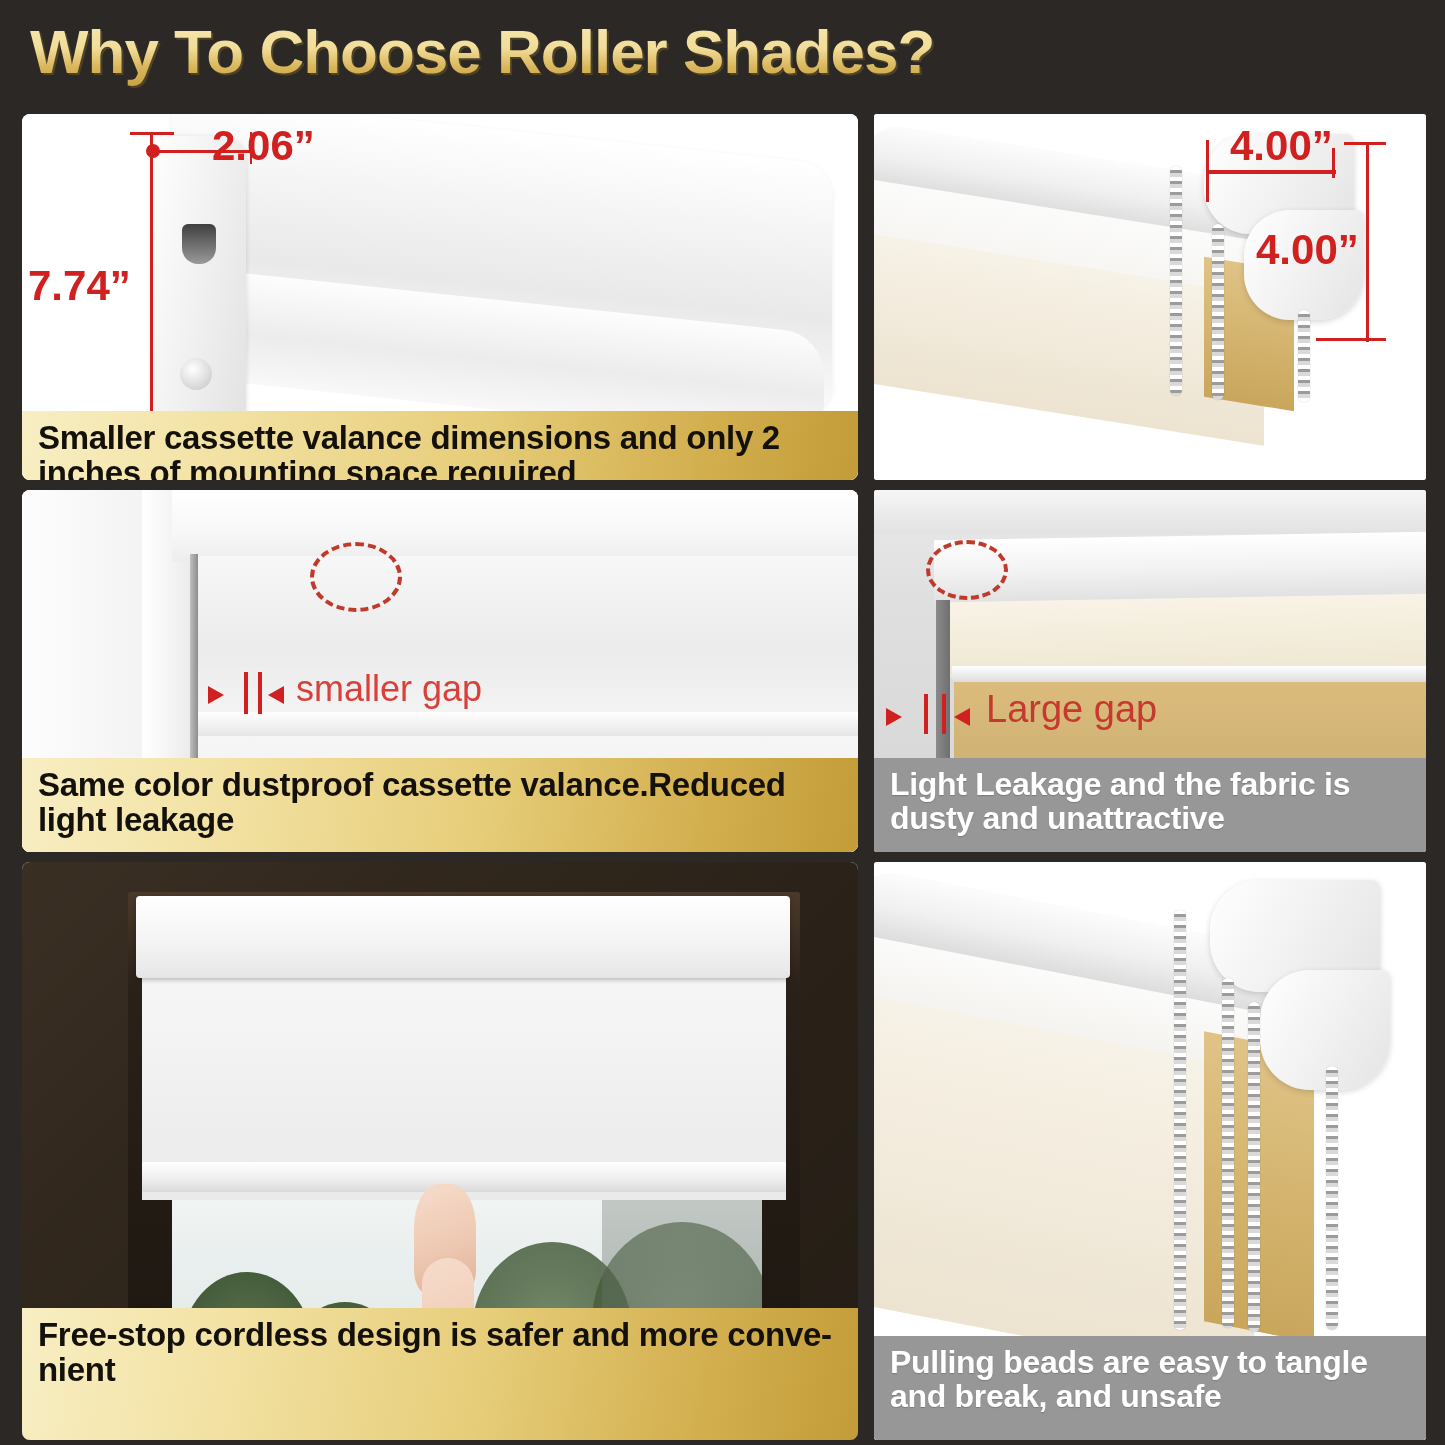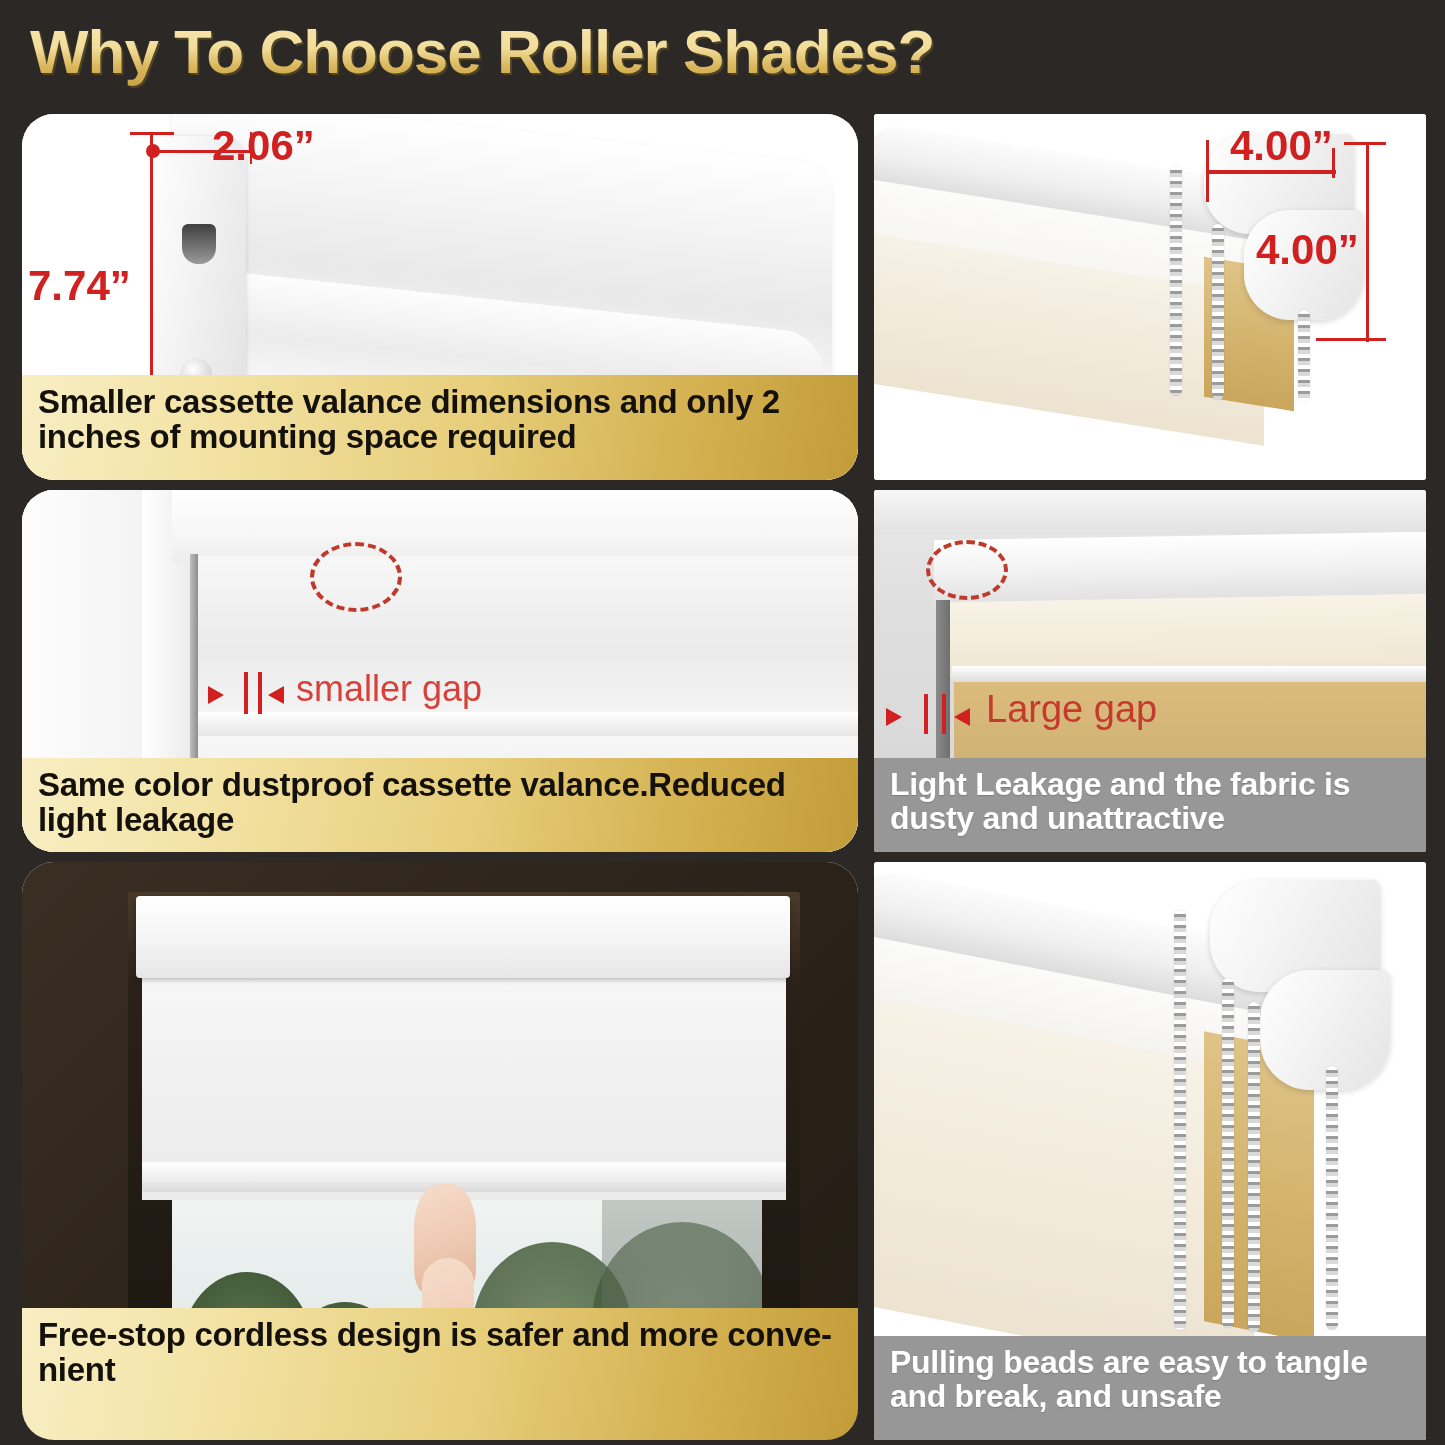--- a/index.html
+++ b/index.html
@@ -27,21 +27,21 @@
   .title-shadow{
     position:absolute;left:32px;top:18px;
     font-size:62px;font-weight:bold;letter-spacing:-1px;
     color:#6b5a28;opacity:.55;white-space:nowrap;z-index:-1;
   }
 
   
   .grid{position:absolute;left:0;top:108px;width:1445px;height:1337px;}
 
   .panel{position:absolute;overflow:hidden;background:#fff;}
-  .panel.left{left:22px;width:836px;border-radius:32px;}
+  .panel.left{left:22px;width:836px;border-radius:8px;}
   .panel.right{left:874px;width:552px;border-radius:3px;}
 
   .r1{top:6px;height:366px;}
   .r2{top:382px;height:362px;}
   .r3{top:754px;height:578px;}
 
   .photo{position:absolute;left:0;top:0;right:0;bottom:0;overflow:hidden;}
 
   
   .caption{
@@ -56,21 +56,21 @@
     font-size:33px;
     letter-spacing:-.3px;
   }
   .caption.gray{
     background:#979797;
     color:#ffffff;
     font-size:32px;
     letter-spacing:-.3px;
     text-shadow:0 1px 1px rgba(0,0,0,.18);
   }
-  .cap-h1{height:105px;}
+  .cap-h1{height:69px;}
   .cap-h2{height:94px;}
   .cap-g3{height:132px;}
   .cap-gr3{height:104px;}
 
   
   .white-bg{position:absolute;inset:0;background:#ffffff;}
 
   
   .linen{
     background-image:

